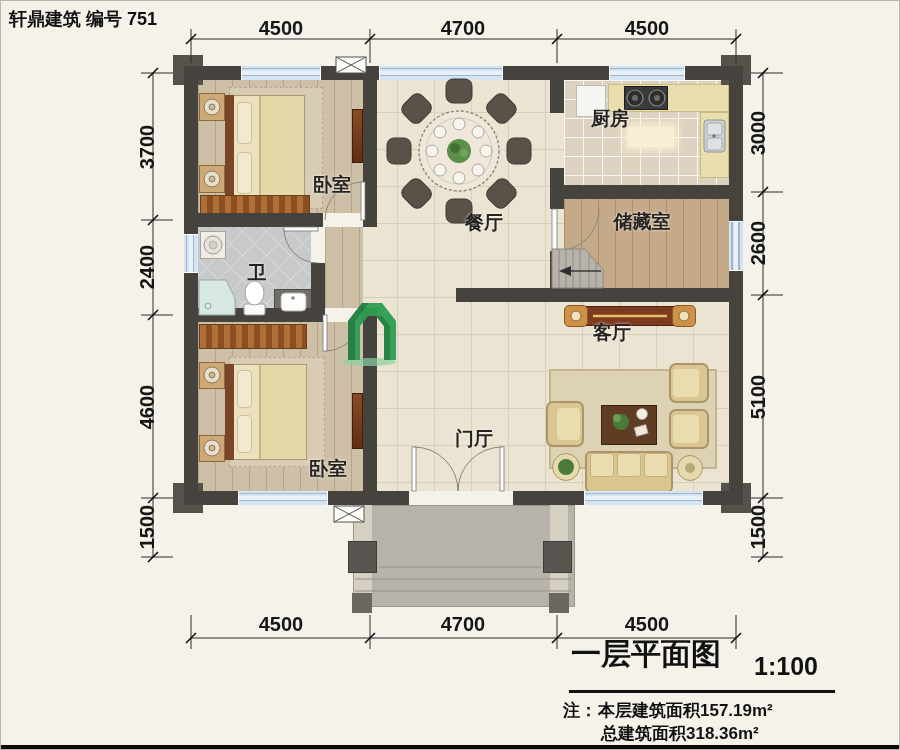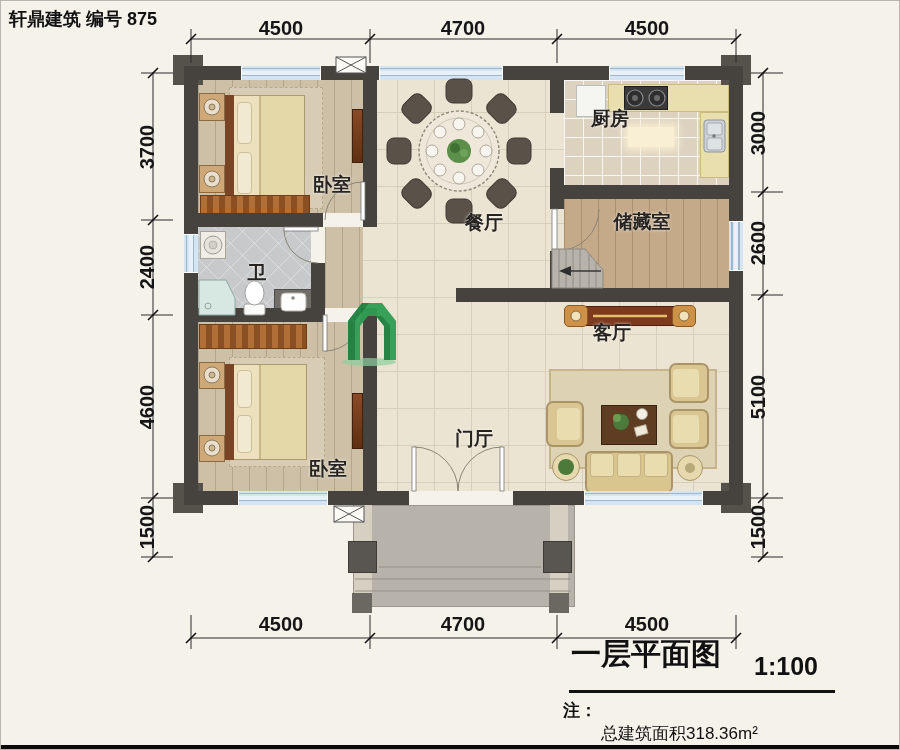--- a/index.html
+++ b/index.html
@@ -21,21 +21,21 @@
   .furn{position:absolute;box-sizing:border-box;}
   svg{position:absolute;left:0;top:0;z-index:30;pointer-events:none;}
   #wm-text{position:absolute;left:404px;top:315px;font-size:36px;font-weight:bold;color:#2f9e53;letter-spacing:9px;z-index:35;text-shadow:2px 3px 2px rgba(25,92,46,.35),0 0 2px rgba(255,255,255,.6);white-space:nowrap;}
   .ft{position:absolute;color:#111;white-space:nowrap;}
 </style>
 </head>
 <body>
 
 <div id="canvas">
 
-  <div class="ft" style="left:8px;top:6px;font-size:18px;font-weight:bold;">轩鼎建筑 编号 875</div>
+  <div class="ft" style="left:8px;top:6px;font-size:18px;font-weight:bold;">轩鼎建筑 编号 751</div>
 
   <div class="abs tile" style="left:362px;top:79px;width:366px;height:411px;"></div>
   <div class="abs ktile" style="left:563px;top:79px;width:165px;height:105px;"></div>
   <div class="abs wood2" style="left:563px;top:198px;width:165px;height:89px;"></div>
   <div class="abs wood" style="left:324px;top:226px;width:38px;height:81px;"></div>
   <div class="abs wood" style="left:197px;top:79px;width:165px;height:133px;"></div>
   <div class="abs bath" style="left:197px;top:226px;width:113px;height:81px;"></div>
   <div class="abs wood" style="left:197px;top:321px;width:165px;height:169px;"></div>
 
   <div class="abs" style="left:352px;top:504px;width:220px;height:100px;background:#b8b3aa;border:1px solid #9b958a;"></div>
@@ -353,16 +353,17 @@
   <div class="dim dimv" style="left:146px;top:526px;">1500</div>
   <div class="dim dimv" style="left:757px;top:132px;">3000</div>
   <div class="dim dimv" style="left:757px;top:242px;">2600</div>
   <div class="dim dimv" style="left:757px;top:396px;">5100</div>
   <div class="dim dimv" style="left:757px;top:526px;">1500</div>
 
   <div class="ft" style="left:570px;top:633px;font-size:30px;font-weight:bold;">一层平面图</div>
   <div class="ft" style="left:753px;top:651px;font-size:25px;font-weight:600;">1:100</div>
   <div class="abs" style="left:568px;top:689px;width:266px;height:3px;background:#111;"></div>
   <div class="ft" style="left:562px;top:698px;font-size:17px;font-weight:600;">注：</div>
-  <div class="ft" style="left:600px;top:721px;font-size:17px;font-weight:400;">总建筑面积318.36m²</div>
+  <div class="ft" style="left:597px;top:698px;font-size:17px;font-weight:600;">本层建筑面积157.19m²</div>
+  <div class="ft" style="left:600px;top:721px;font-size:17px;font-weight:700;">总建筑面积318.36m²</div>
 
   <div class="abs" style="left:0;top:744px;width:900px;height:6px;background:#0a0a0a;"></div>
 </div>
 
 </body></html>

